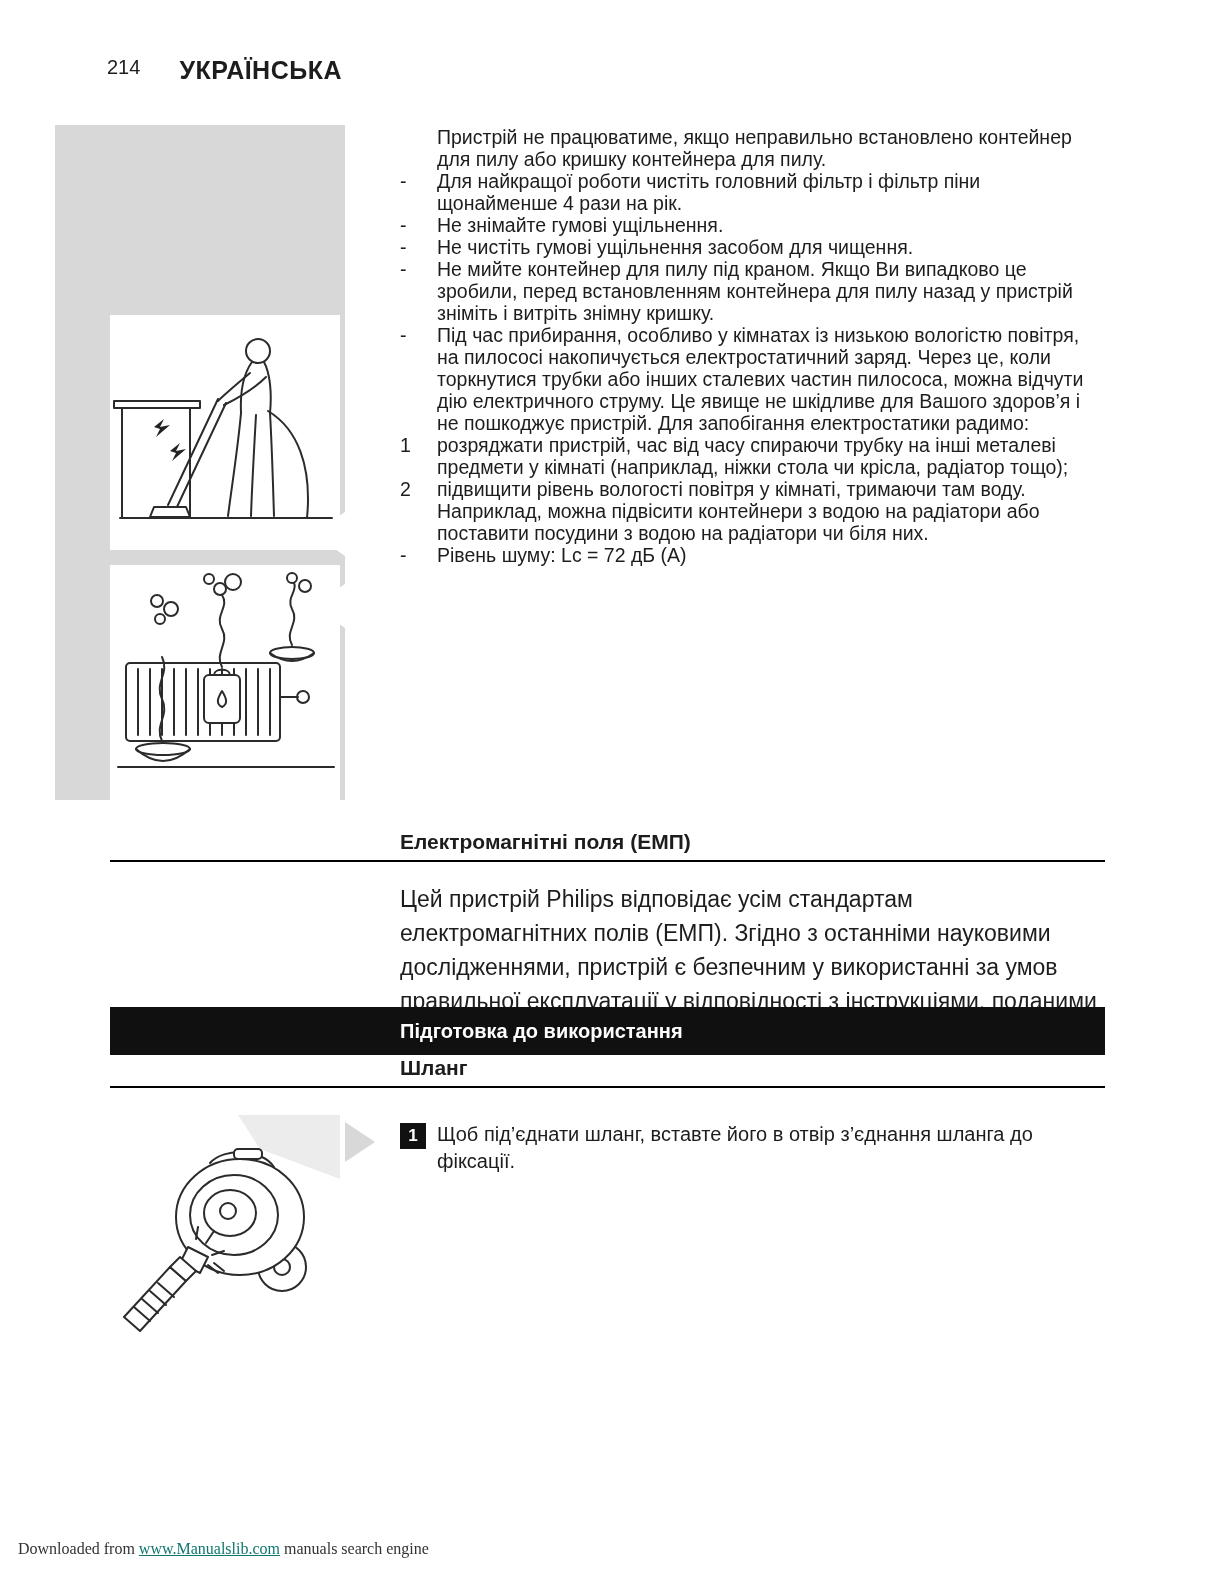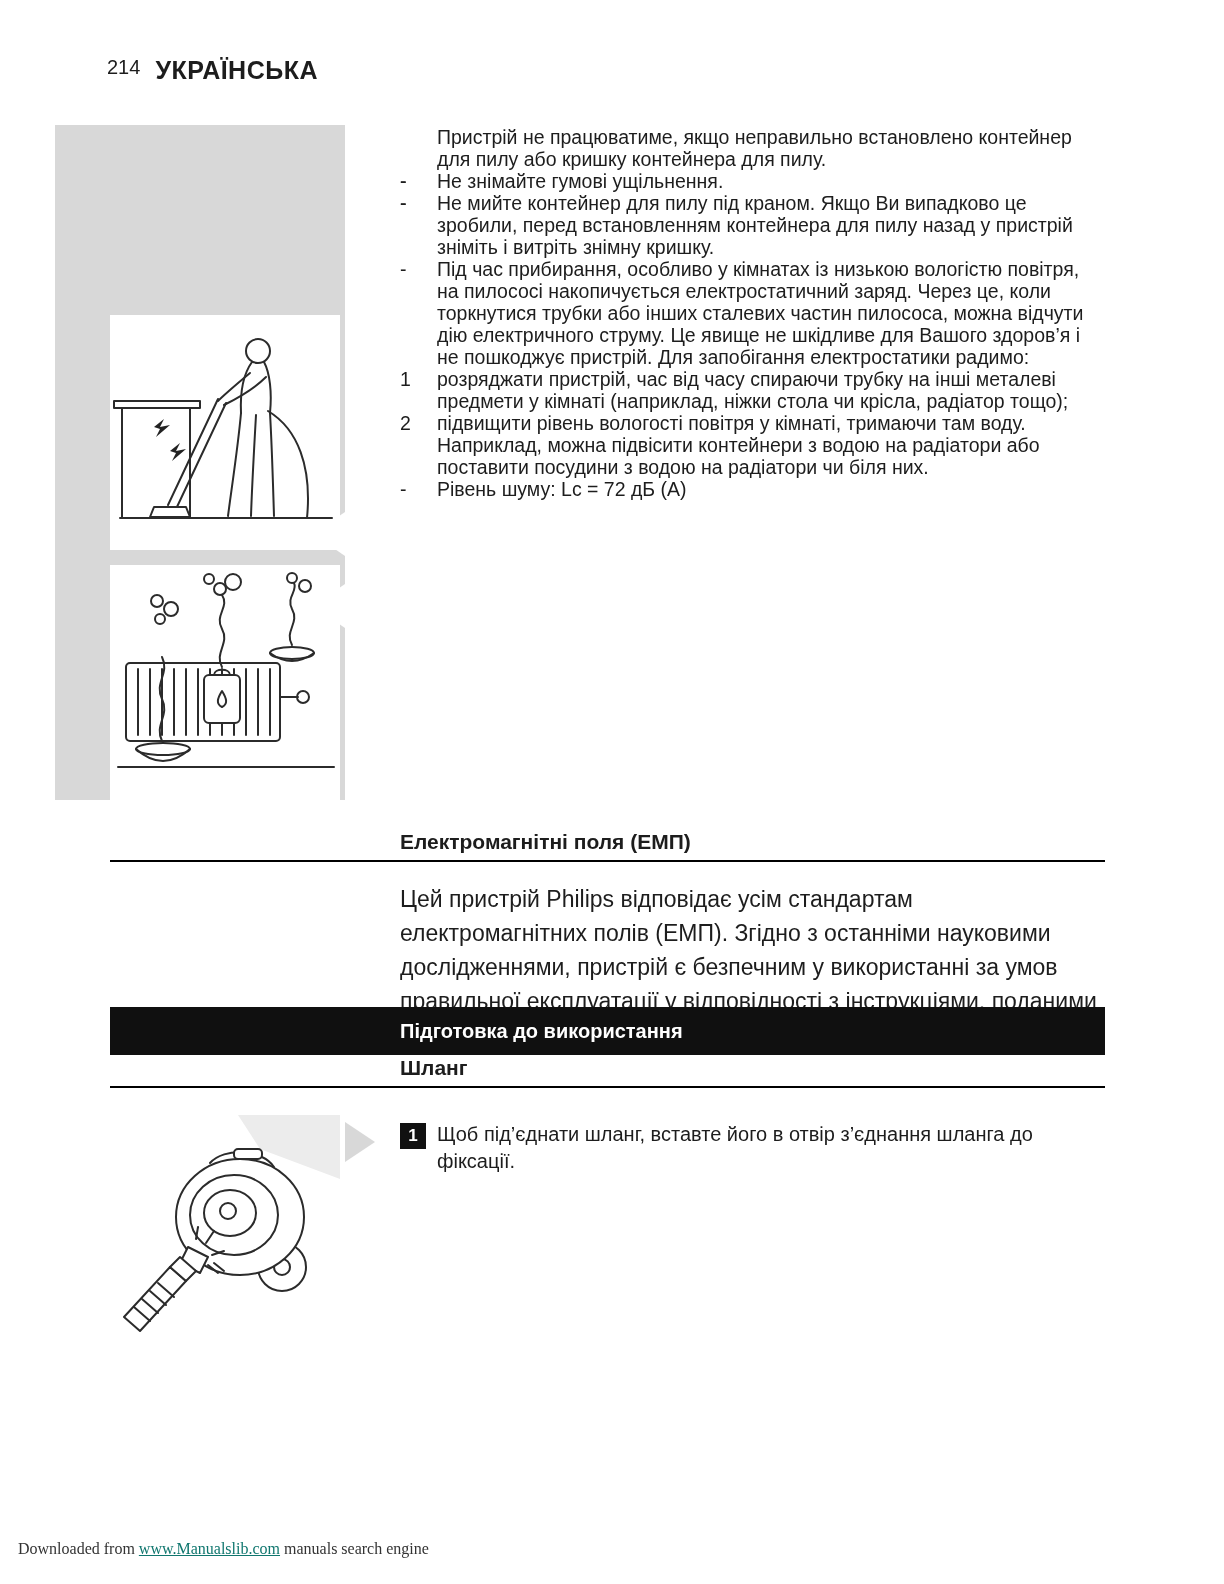--- a/index.html
+++ b/index.html
@@ -8,21 +8,21 @@
     width:1224px; height:1584px;
     font-family:"Liberation Sans","DejaVu Sans",sans-serif;
     color:#1d1d1d;
     position:relative;
   }
   .page { position:absolute; left:0; top:0; width:1224px; height:1584px; background:#fff; overflow:hidden; }
 
   
   .header { position:absolute; left:107px; top:56px; display:flex; align-items:flex-start; gap:15px; }
   .page-num { font-size:20px; }
-  .lang-title { font-size:25px; font-weight:bold; letter-spacing:.5px; }
+  .lang-title { font-size:25px; font-weight:bold; letter-spacing:.5px;margin-left:24px; }
 
   
   .gray-col { position:absolute; left:55px; top:125px; width:290px; height:675px; background:#d8d8d8; }
   .notch { position:absolute; width:0; height:0; border-top:22px solid transparent; border-bottom:22px solid transparent; border-right:32px solid #ffffff; }
   .notch-1 { left:313px; top:512px; }
   .notch-2 { left:313px; top:584px; }
   .callout-right { position:absolute; left:345px; top:1122px; width:0; height:0;
     border-top:20px solid transparent; border-bottom:20px solid transparent; border-left:30px solid #d8d8d8; }
 
   
@@ -165,27 +165,29 @@
       </g>
     </svg>
   </div>
   <div class="callout-right"></div>
 
   <div class="main-text">
     <div class="para">Пристрій не працюватиме, якщо неправильно встановлено контейнер для пилу або кришку контейнера для пилу.</div>
 
     <div class="li">
       <span class="marker">-</span>
+      <span>Для найкращої роботи чистіть головний фільтр і фільтр піни щонайменше 4 рази на рік.</span>
     </div>
     <div class="li">
       <span class="marker">-</span>
       <span>Не знімайте гумові ущільнення.</span>
     </div>
     <div class="li">
       <span class="marker">-</span>
+      <span>Не чистіть гумові ущільнення засобом для чищення.</span>
     </div>
     <div class="li">
       <span class="marker">-</span>
       <span>Не мийте контейнер для пилу під краном. Якщо Ви випадково це зробили, перед встановленням контейнера для пилу назад у пристрій зніміть і витріть знімну кришку.</span>
     </div>
     <div class="li">
       <span class="marker">-</span>
       <span>Під час прибирання, особливо у кімнатах із низькою вологістю повітря, на пилососі накопичується електростатичний заряд. Через це, коли торкнутися трубки або інших сталевих частин пилососа, можна відчути дію електричного струму. Це явище не шкідливе для Вашого здоров’я і не пошкоджує пристрій. Для запобігання електростатики радимо:</span>
     </div>
 

